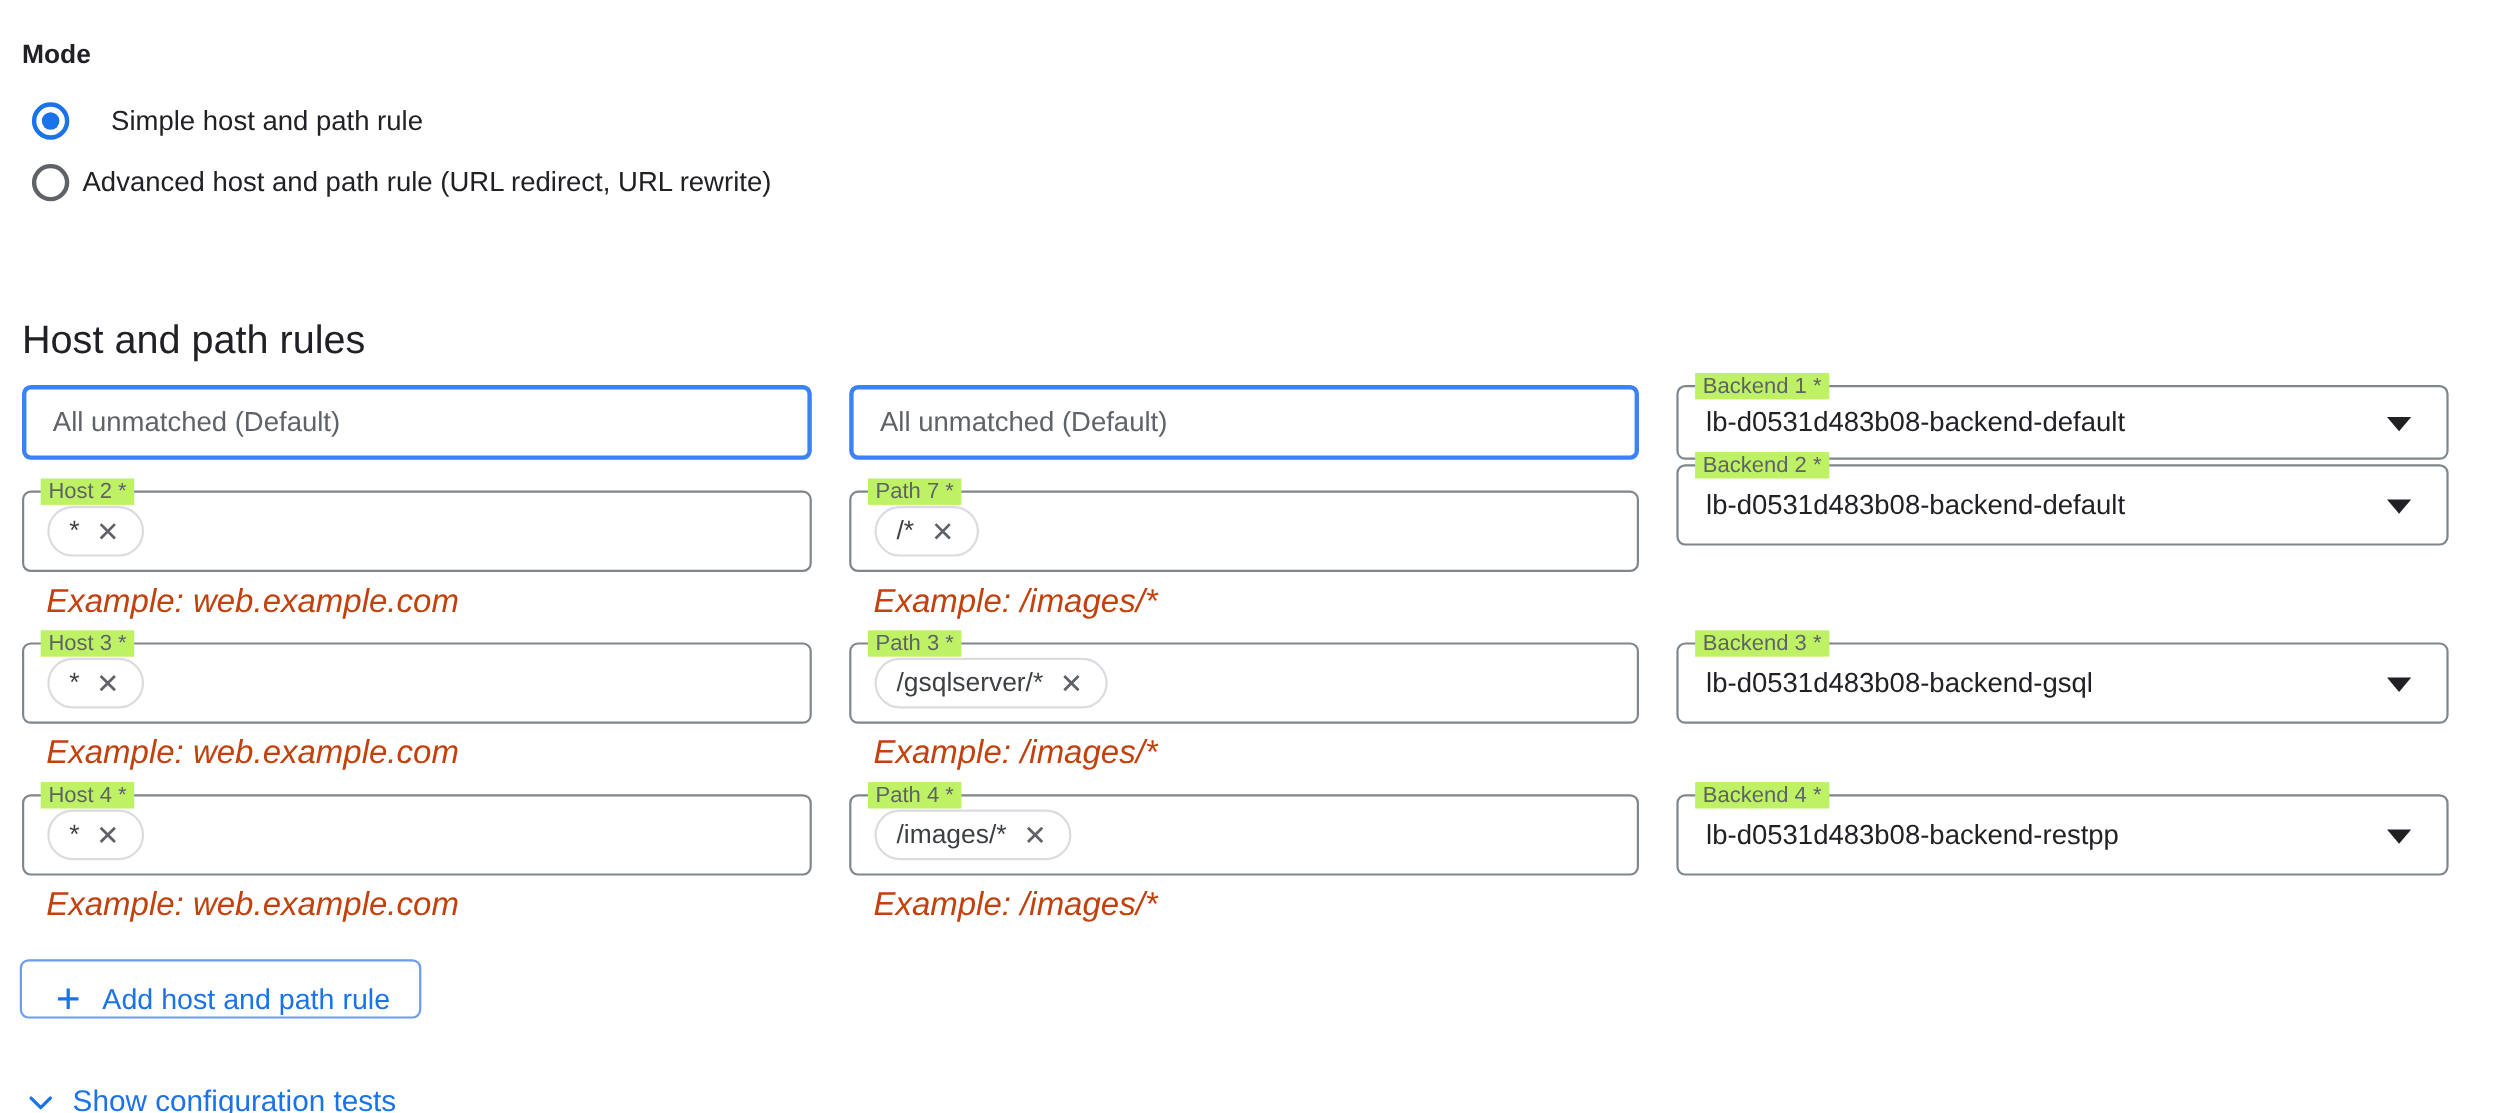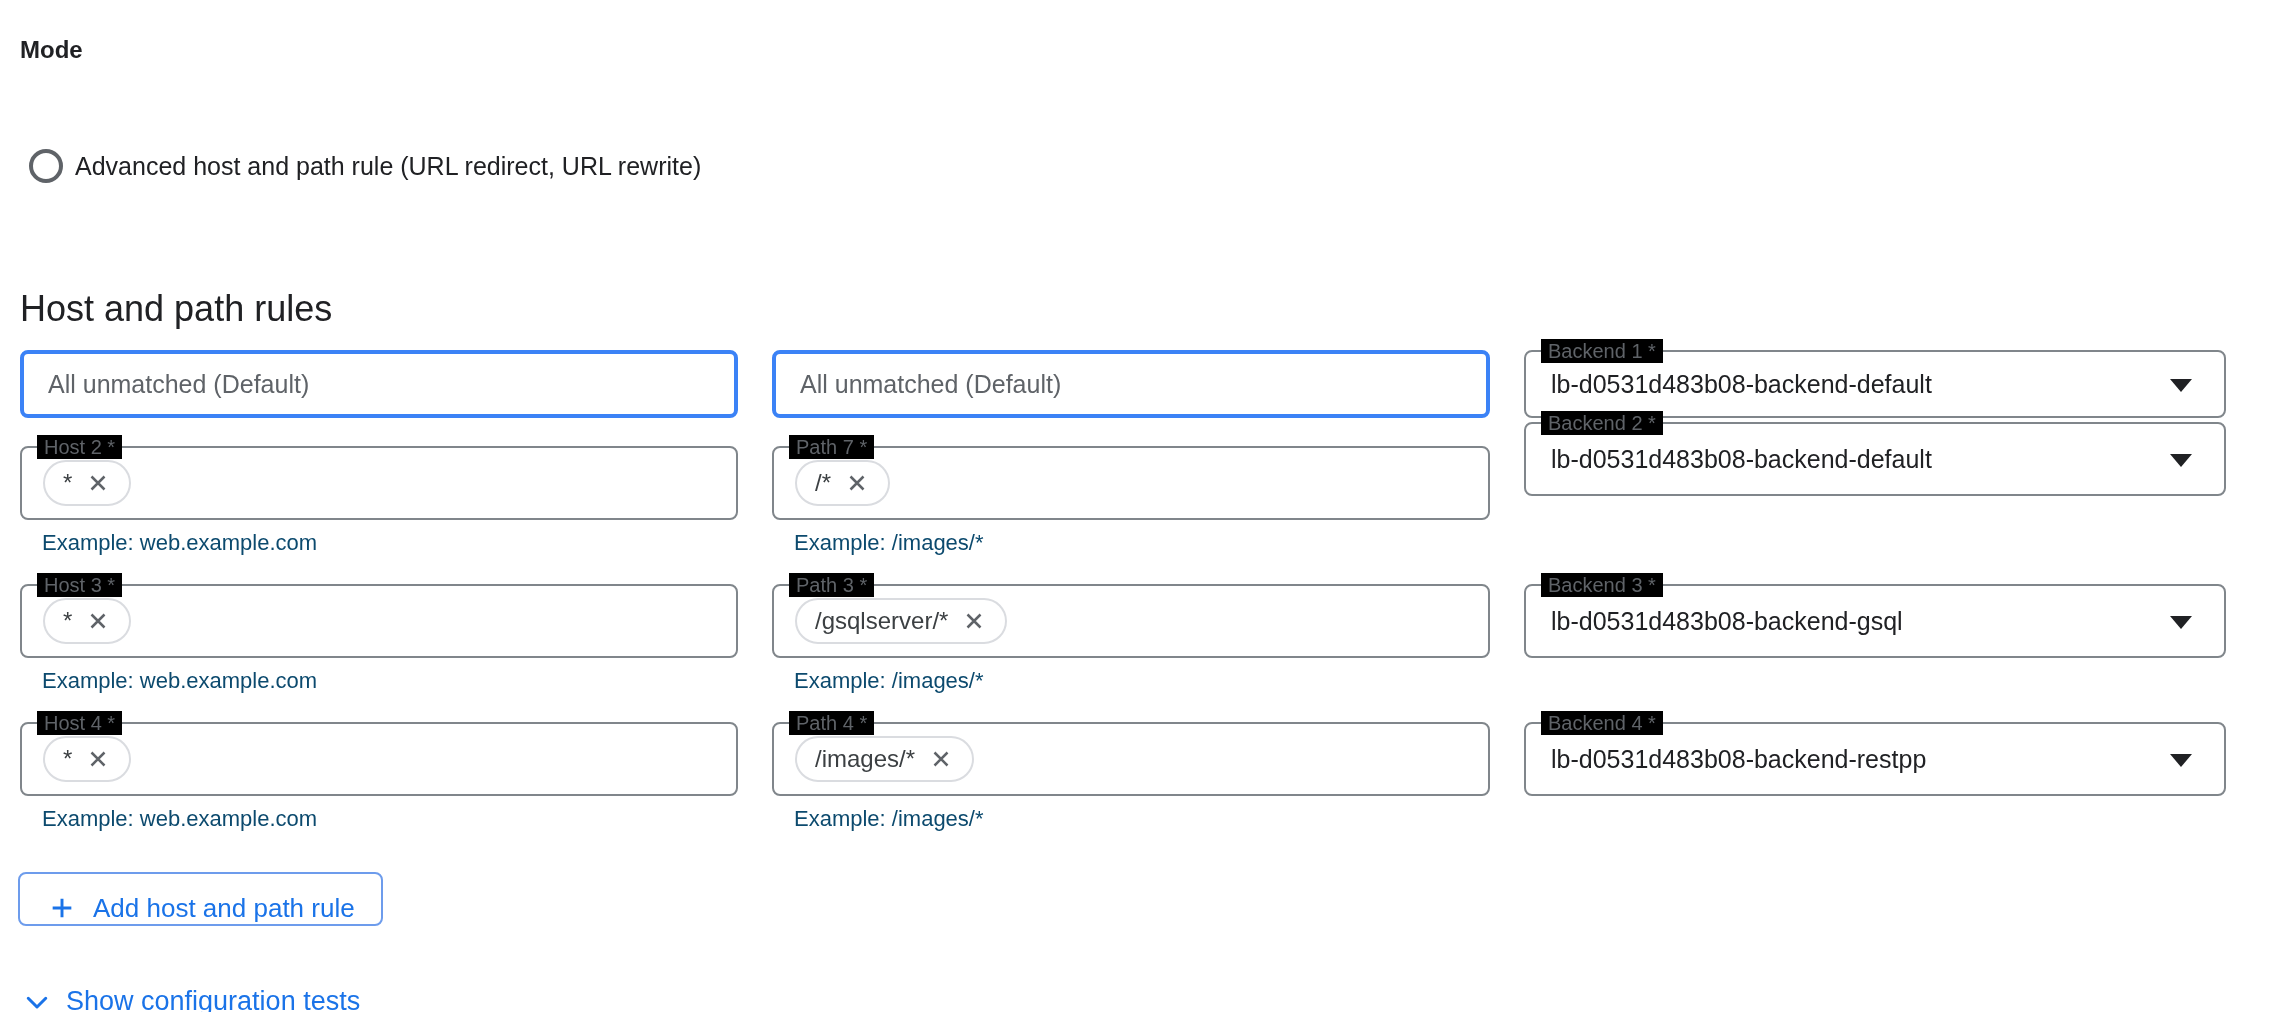--- a/index.html
+++ b/index.html
@@ -49,35 +49,35 @@
   .static-box .static-text { font-size: 25px; color: #5f6368; }
 
   .field {
     position: absolute; height: 74px;
     border: 2px solid #80868b; border-radius: 8px;
     background: #fff; display: flex; align-items: center;
     padding-left: 21px; cursor: text;
   }
   .float-label {
     position: absolute; top: -13px; left: 15px;
-    background: #000000; padding: 0 7px;
+    background: #bef264; padding: 0 7px;
     font-size: 20px; color: #5f6368; line-height: 24px;
     white-space: nowrap;
   }
   .chip {
     display: inline-flex; align-items: center; gap: 13px;
     height: 46px; padding: 0 18px;
     border: 2px solid #dadce0; border-radius: 23px;
     background: #fff;
   }
   .chip-text { font-size: 24px; font-weight: 500; color: #3c4043; white-space: nowrap; }
   .chip-x { cursor: pointer; display: block; }
 
   .helper {
-    position: absolute; font-size: 22px; color: #0c4a6e; white-space: nowrap;
+    position: absolute; font-size: 30px; color: #c2410c; white-space: nowrap; font-style: italic;
   }
 
   
   .select-field {
     position: absolute;
     border: 2px solid #80868b; border-radius: 8px;
     background: #fff; display: flex; align-items: center;
     padding-left: 25px; padding-right: 76px; cursor: pointer;
   }
   .select-value { font-size: 25px; color: #202124; white-space: nowrap; }
@@ -108,20 +108,26 @@
     cursor: pointer; white-space: nowrap;
   }
 </style>
 </head>
 <body>
 
 <div class="screen">
 
   <div class="mode-label">Mode</div>
 
+  <div class="radio-row" style="top:91px;">
+    <span class="radio-outer selected">
+        <span class="radio-dot"></span>
+      </span>
+    <span class="radio-label">Simple host and path rule</span>
+  </div>
 
   <div class="radio-row" style="top:147px;gap:12px;">
     <span class="radio-outer"></span>
     <span class="radio-label">Advanced host and path rule (URL redirect, URL rewrite)</span>
   </div>
 
   <div class="section-title">Host and path rules</div>
 
   <div class="static-box" style="left:20px; top:350px; width:718px;">
     <span class="static-text">All unmatched (Default)</span>

